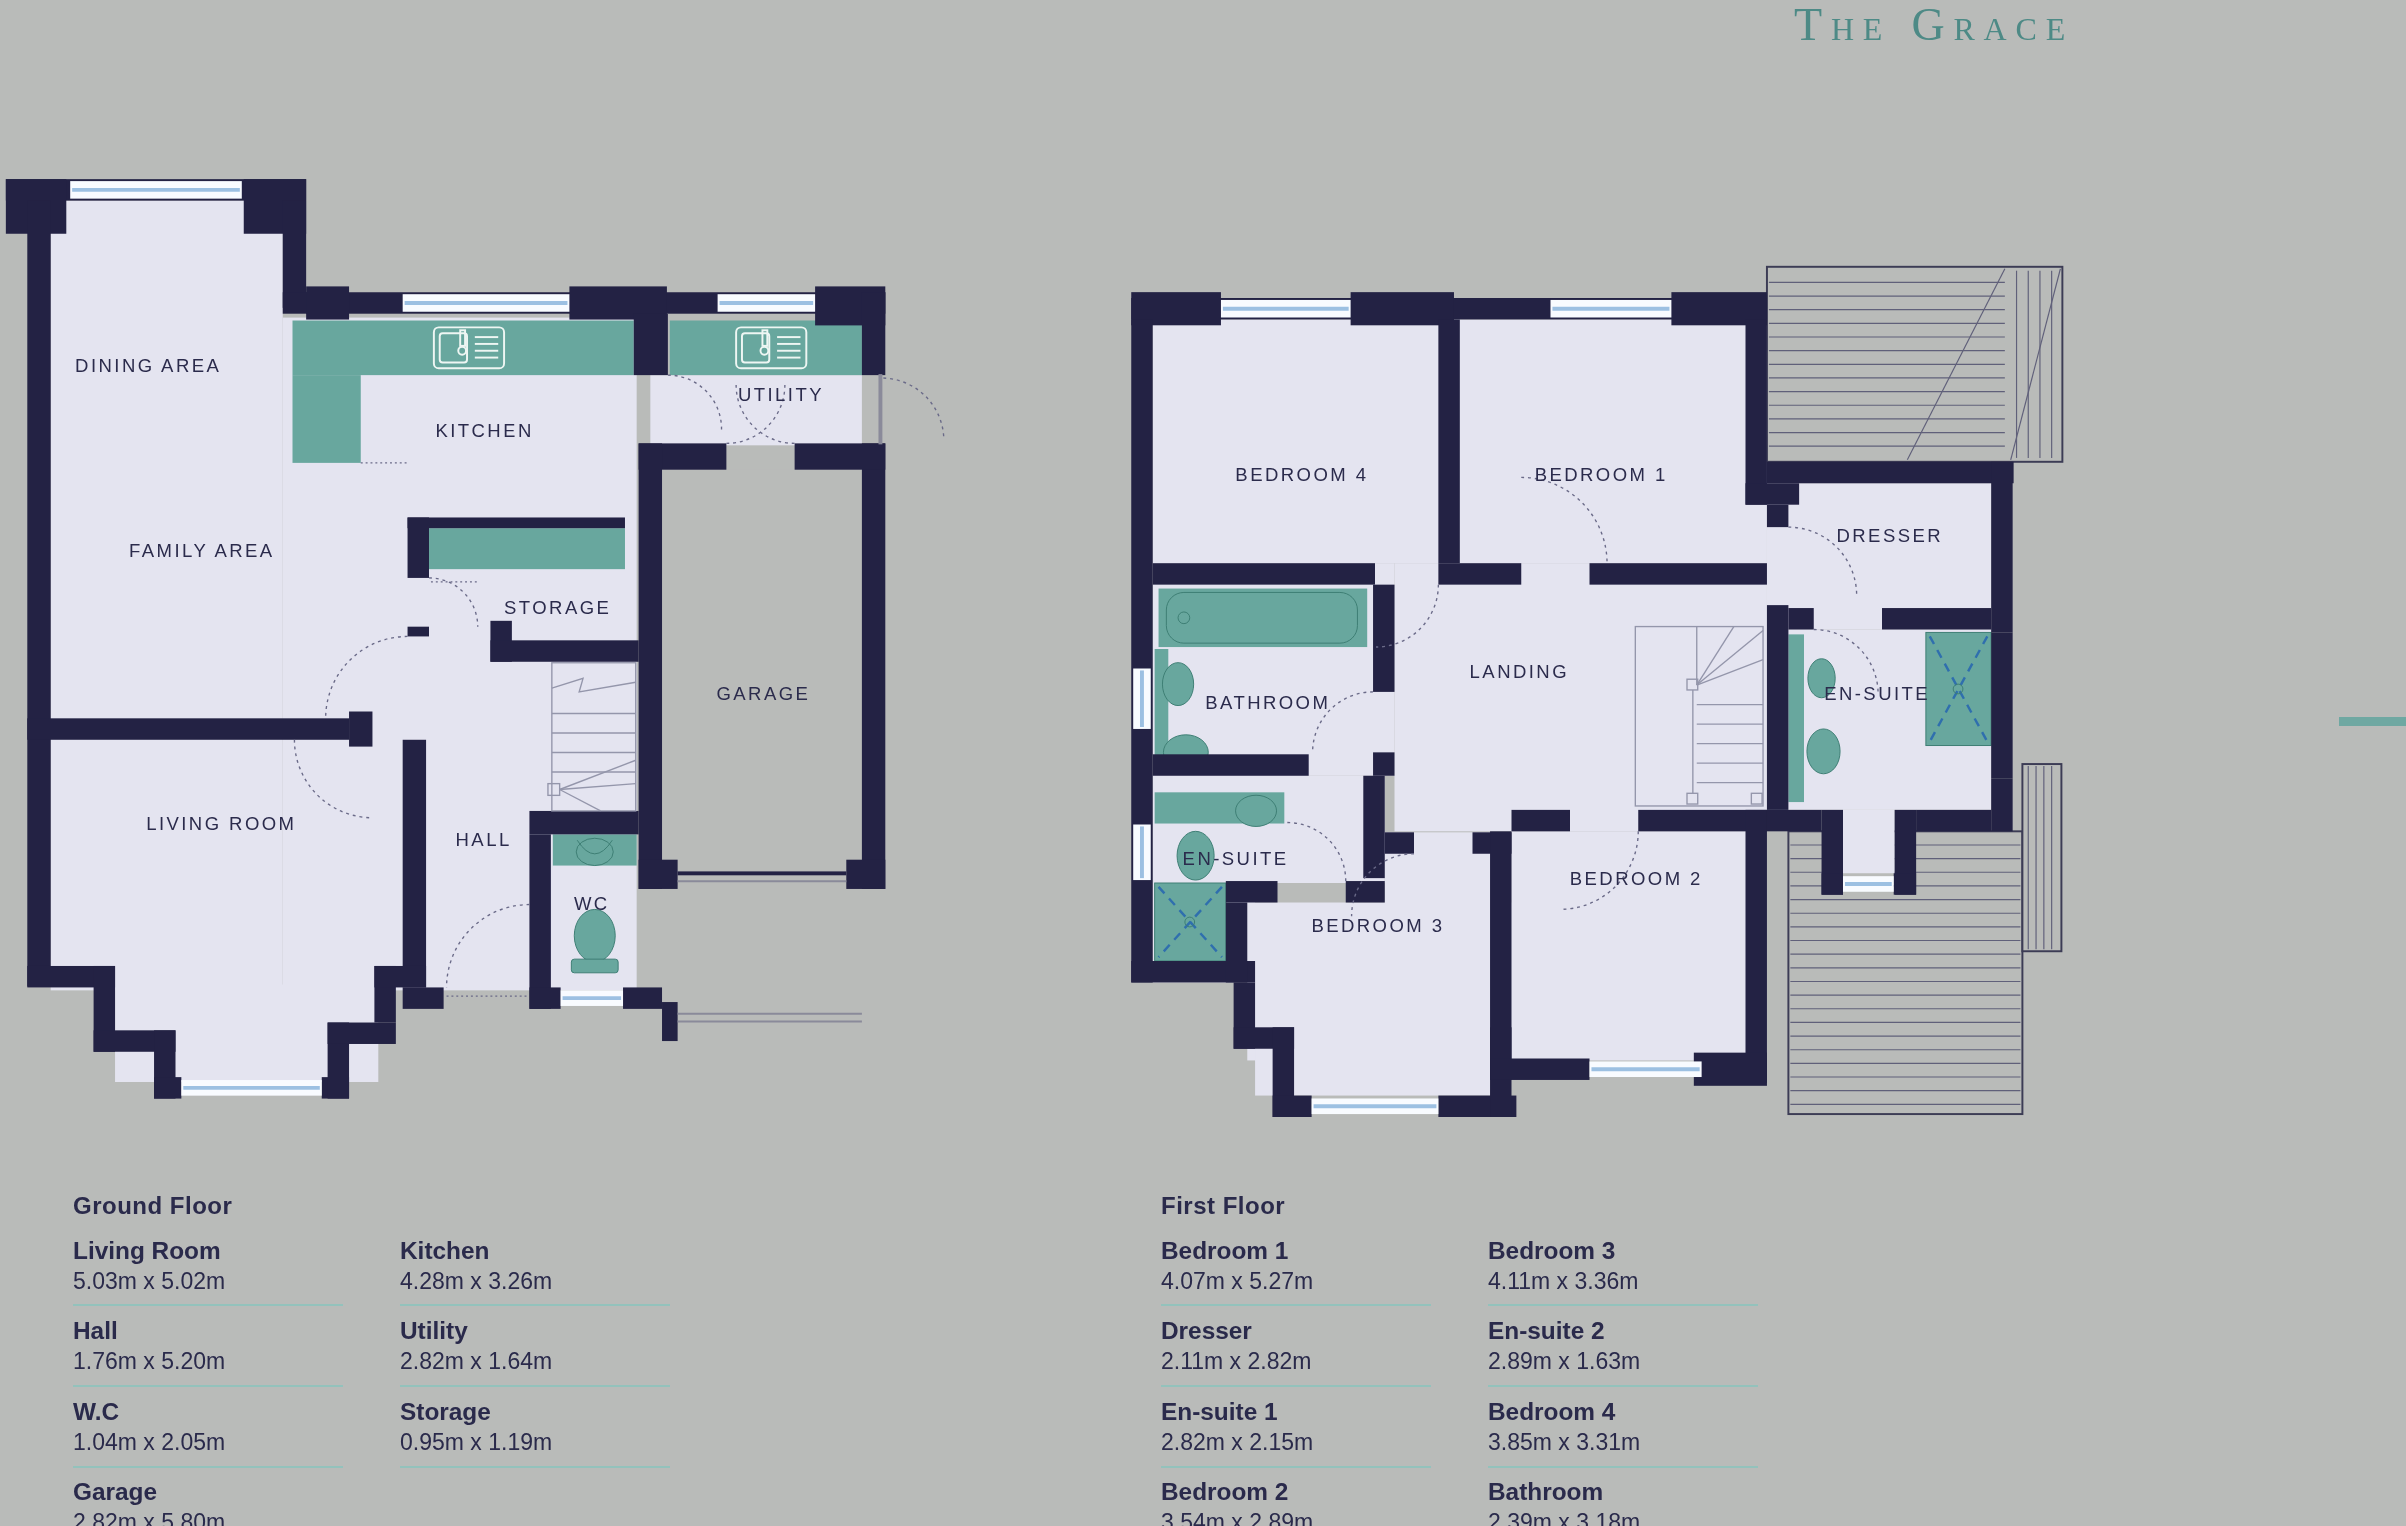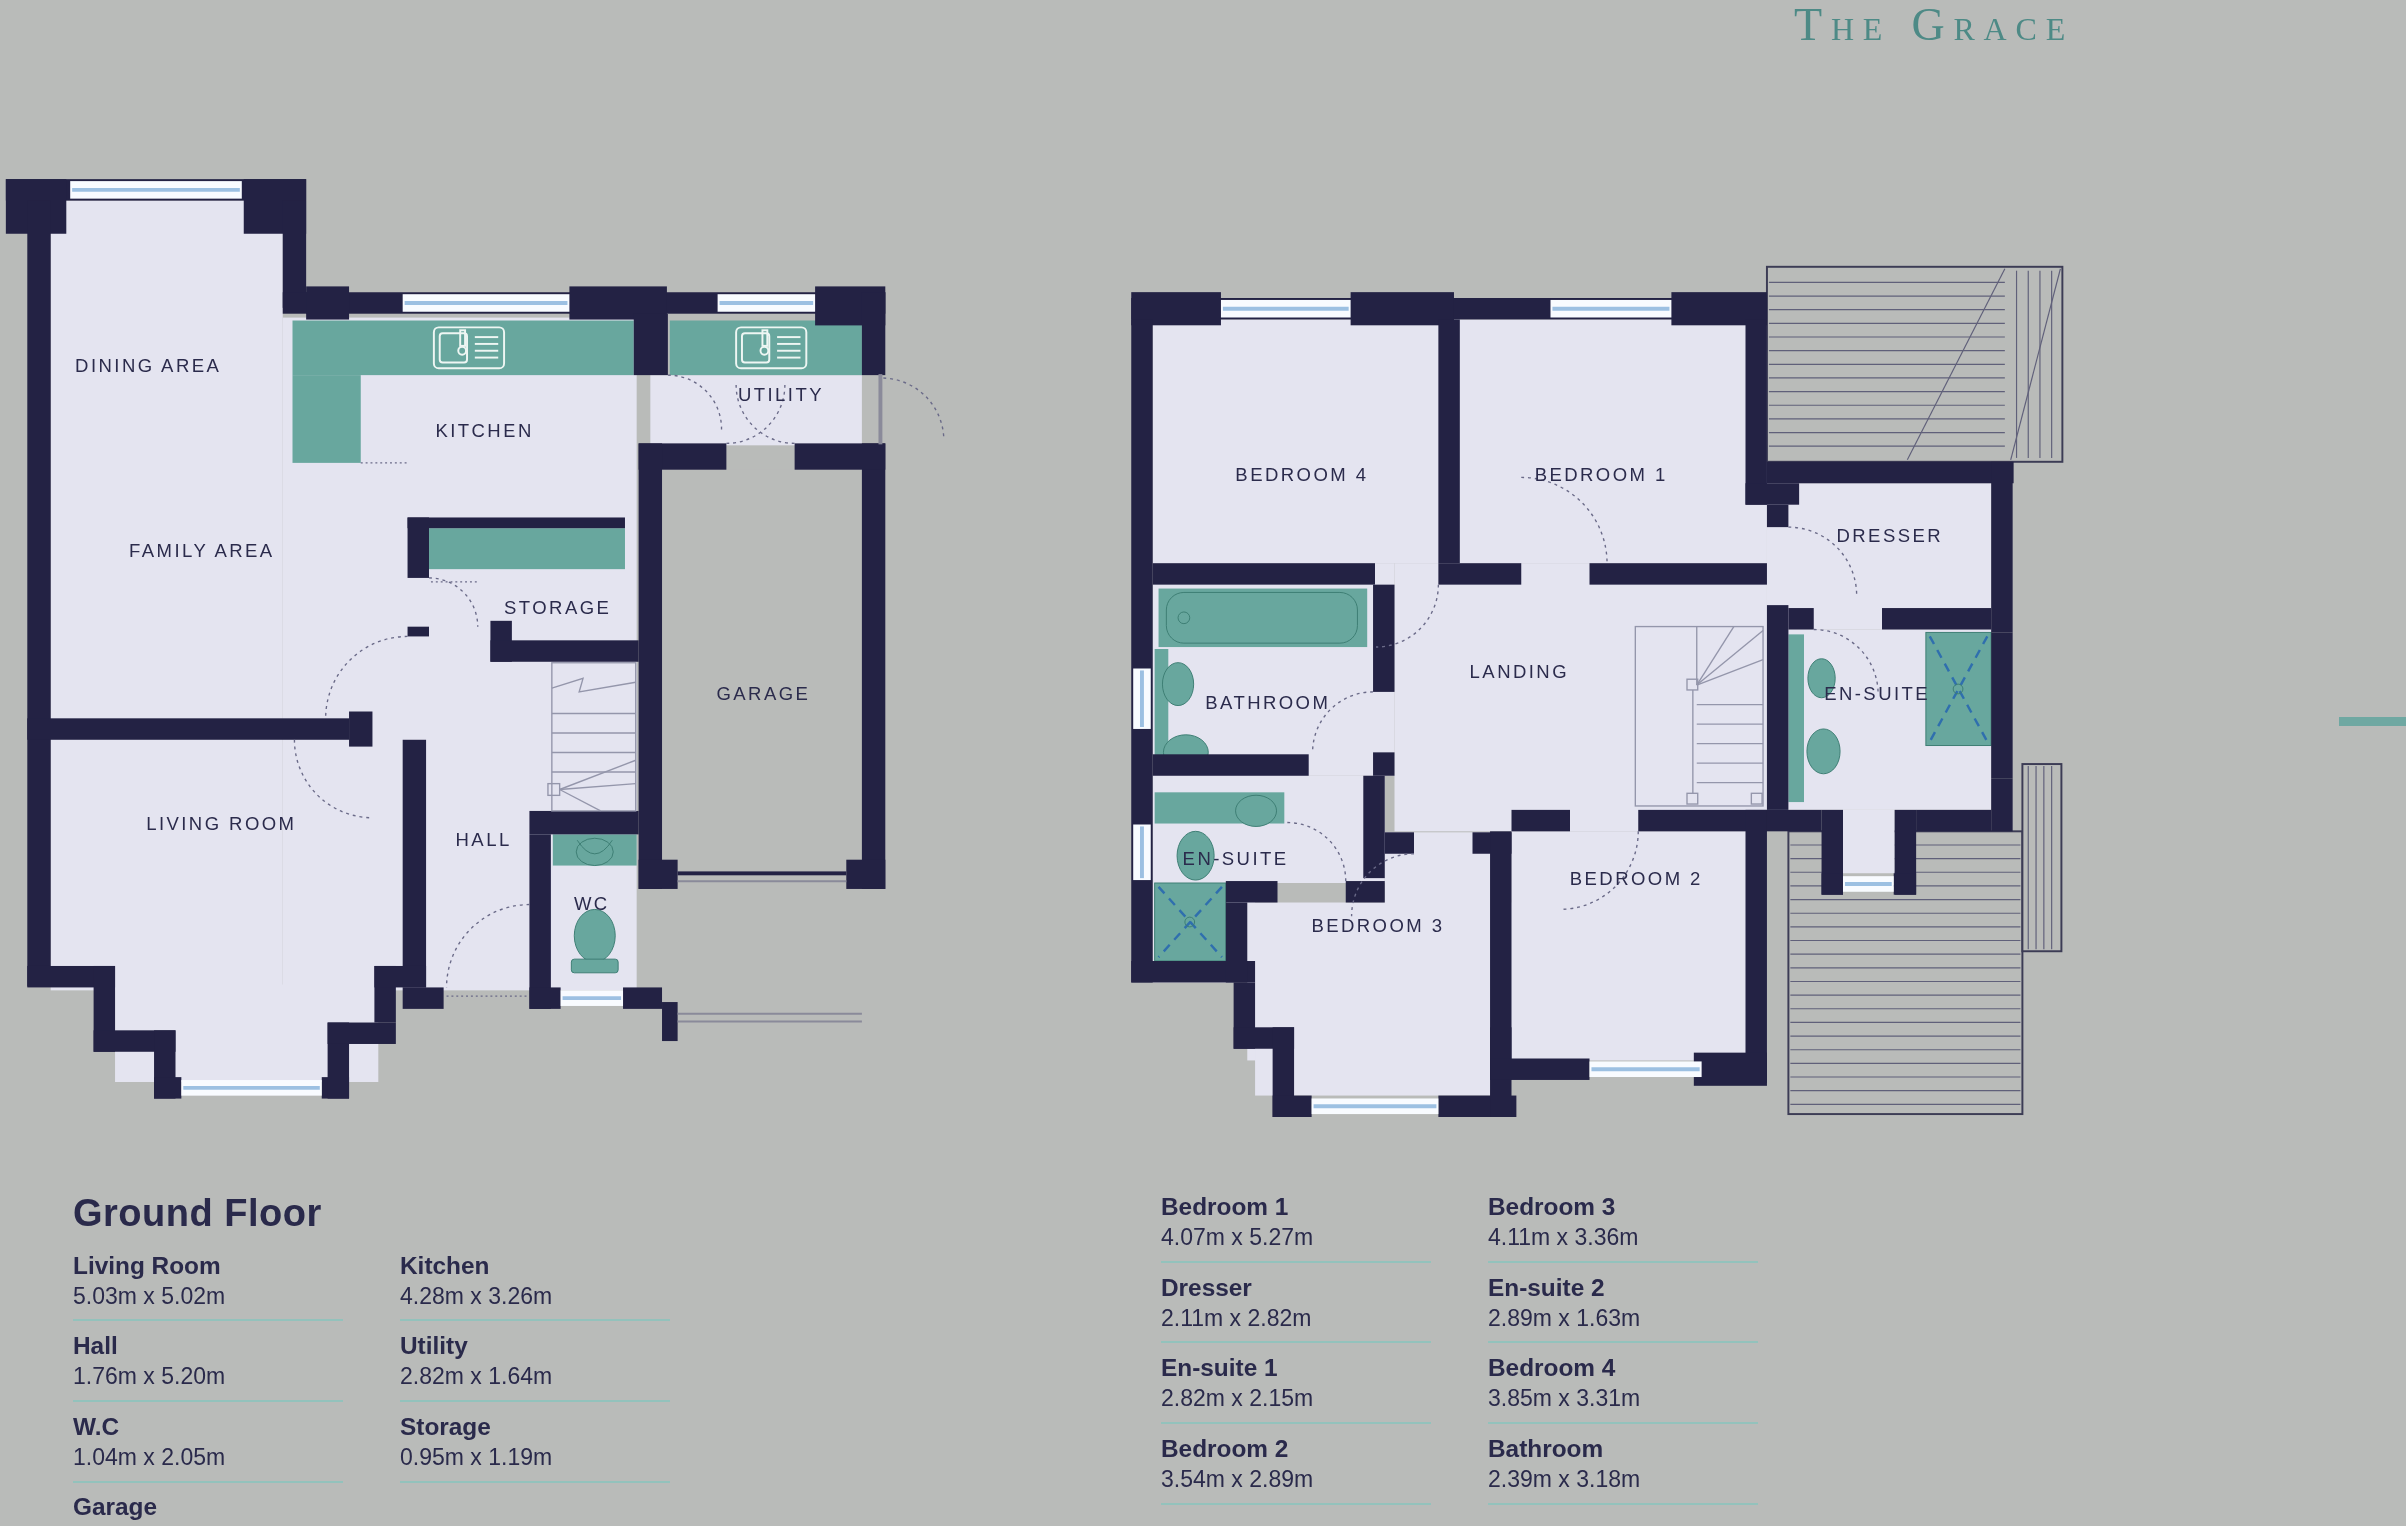--- a/index.html
+++ b/index.html
@@ -36,21 +36,21 @@
   .thin{stroke:#8a8a9a;stroke-width:2;fill:none;}
   .lbl{
     fill:#2b2b4c;font-size:19px;letter-spacing:2.5px;
     font-family:"Liberation Sans",sans-serif;
   }
 
   
   .table{position:absolute;top:1192px;width:702px;color:#2a2a4b;}
   #ground-table{left:73px;}
   #first-table{left:1161px;}
-  .table h2{font-size:38px;font-weight:700;margin:0 0 15.6px 0;letter-spacing:0.5px;}
+  .table h2{font-size:24px;font-weight:700;margin:0 0 15.6px 0;letter-spacing:0.5px;}
   .cols{display:flex;}
   .col{width:270px;margin-right:57px;}
   .row{padding-bottom:8.8px;margin-bottom:9.8px;border-bottom:2px solid #93c2bc;}
   .room-name{font-size:24.4px;font-weight:700;line-height:29px;}
   .room-dims{font-size:23px;font-weight:400;line-height:29px;margin-top:2px;}
 </style>
 </head>
 <body>
 
 <div class="title">The Grace</div>
@@ -449,20 +449,21 @@
       </div>
       <div class="row">
         <div class="room-name">Storage</div>
         <div class="room-dims">0.95m x 1.19m</div>
       </div>
     </div>
   </div>
 </div>
 
 <div class="table" id="first-table">
+  <h2>First Floor</h2>
   <div class="cols">
     <div class="col">
       <div class="row">
         <div class="room-name">Bedroom 1</div>
         <div class="room-dims">4.07m x 5.27m</div>
       </div>
       <div class="row">
         <div class="room-name">Dresser</div>
         <div class="room-dims">2.11m x 2.82m</div>
       </div>

